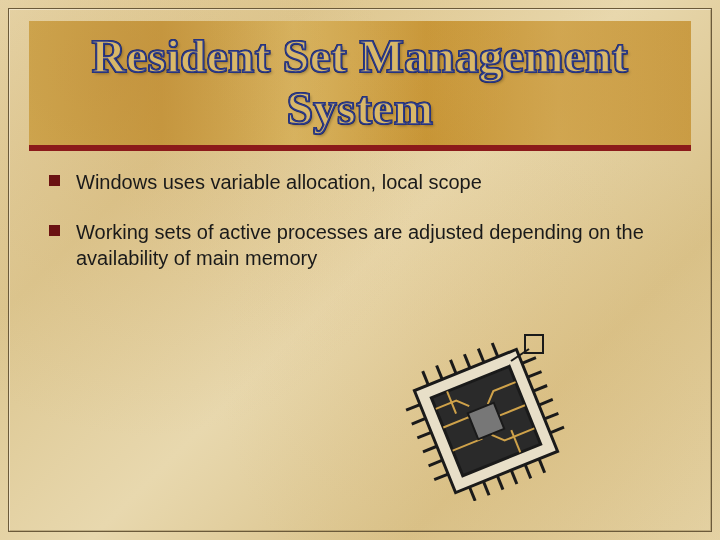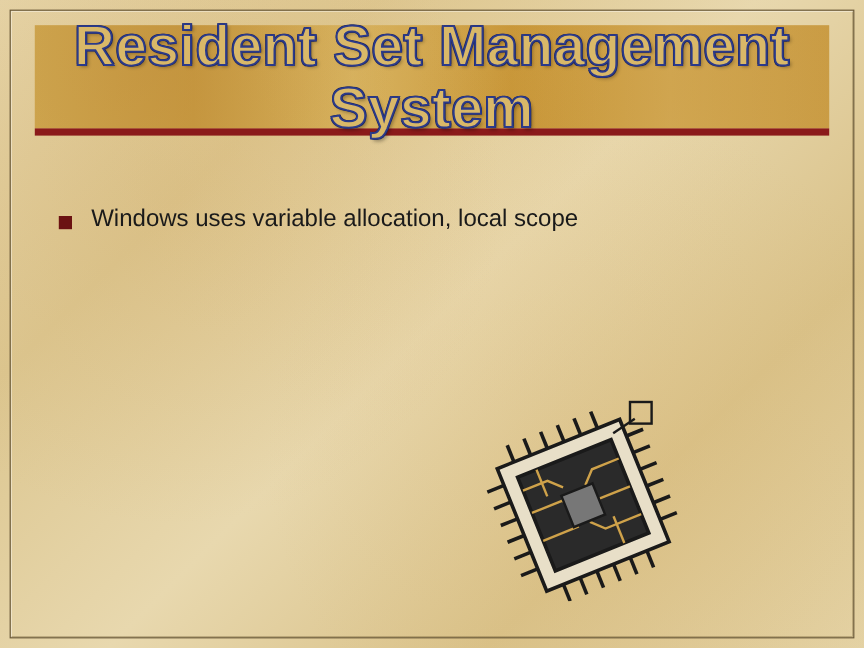--- a/index.html
+++ b/index.html
@@ -16,30 +16,31 @@
   .frame {
     position: absolute;
     top: 8px; left: 8px; right: 8px; bottom: 8px;
     border: 1px solid #6b5a3a;
     box-shadow: inset 1px 1px 0 rgba(255,255,255,0.4),
                 inset -1px -1px 0 rgba(100,80,40,0.3);
   }
   .title-band {
     position: absolute;
     top: 12px; left: 20px; right: 20px;
-    height: 92px;
+    height: 130px;
     background:
       radial-gradient(circle at 15% 40%, rgba(190,140,60,0.4) 0%, transparent 35%),
       radial-gradient(circle at 80% 60%, rgba(200,155,70,0.35) 0%, transparent 40%),
       radial-gradient(circle at 50% 20%, rgba(215,175,95,0.3) 0%, transparent 45%),
       linear-gradient(90deg, #d0a850 0%, #c89a40 20%, #d8b460 40%, #c69230 60%, #d4aa54 80%, #ca9c44 100%);
     border-bottom: 6px solid #8b1a1a;
     display: flex;
     align-items: center;
     justify-content: center;
+    font-family: Liberation Serif, serif;
   }
   .title {
     font-size: 47px;
     font-weight: bold;
     text-align: center;
     line-height: 1.1;
     color: #d9b868;
     -webkit-text-stroke: 1.5px #2b3a8a;
     text-shadow:
       1px 1px 0 #1a2560,
@@ -48,21 +49,21 @@
       -1px 1px 0 #1a2560,
       2px 2px 3px rgba(0,0,0,0.3);
     letter-spacing: 0.5px;
   }
   .content {
     position: absolute;
     top: 160px; left: 40px; right: 40px;
   }
   .bullet-row {
     display: flex;
-    align-items: center;
+    align-items: flex-start;
     margin-bottom: 24px;
   }
   .bullet {
     width: 11px; height: 11px;
     background: #6b1212;
     margin-top: 6px;
     margin-right: 16px;
     flex-shrink: 0;
   }
   .bullet-text {
@@ -84,20 +85,24 @@
 <div class="frame">
 
   <div class="title-band">
     <div class="title">Resident Set Management System</div>
   </div>
 
   <div class="content">
     <div class="bullet-row">
       <div class="bullet"></div>
       <div class="bullet-text">Windows uses variable allocation, local scope</div>
+    </div>
+    <div class="bullet-row">
+      <div class="bullet"></div>
+      <div class="bullet-text">Working sets of active processes are adjusted depending on the availability of main memory</div>
     </div>
   </div>
 
   <div class="chip-art">
     <svg viewBox="0 0 170 170" width="170" height="170">
 
       <g transform="translate(85,90) rotate(-22)">
 
         <g stroke="#1a1a1a" stroke-width="3">
           <line x1="-55" y1="-40" x2="-70" y2="-40"></line>

